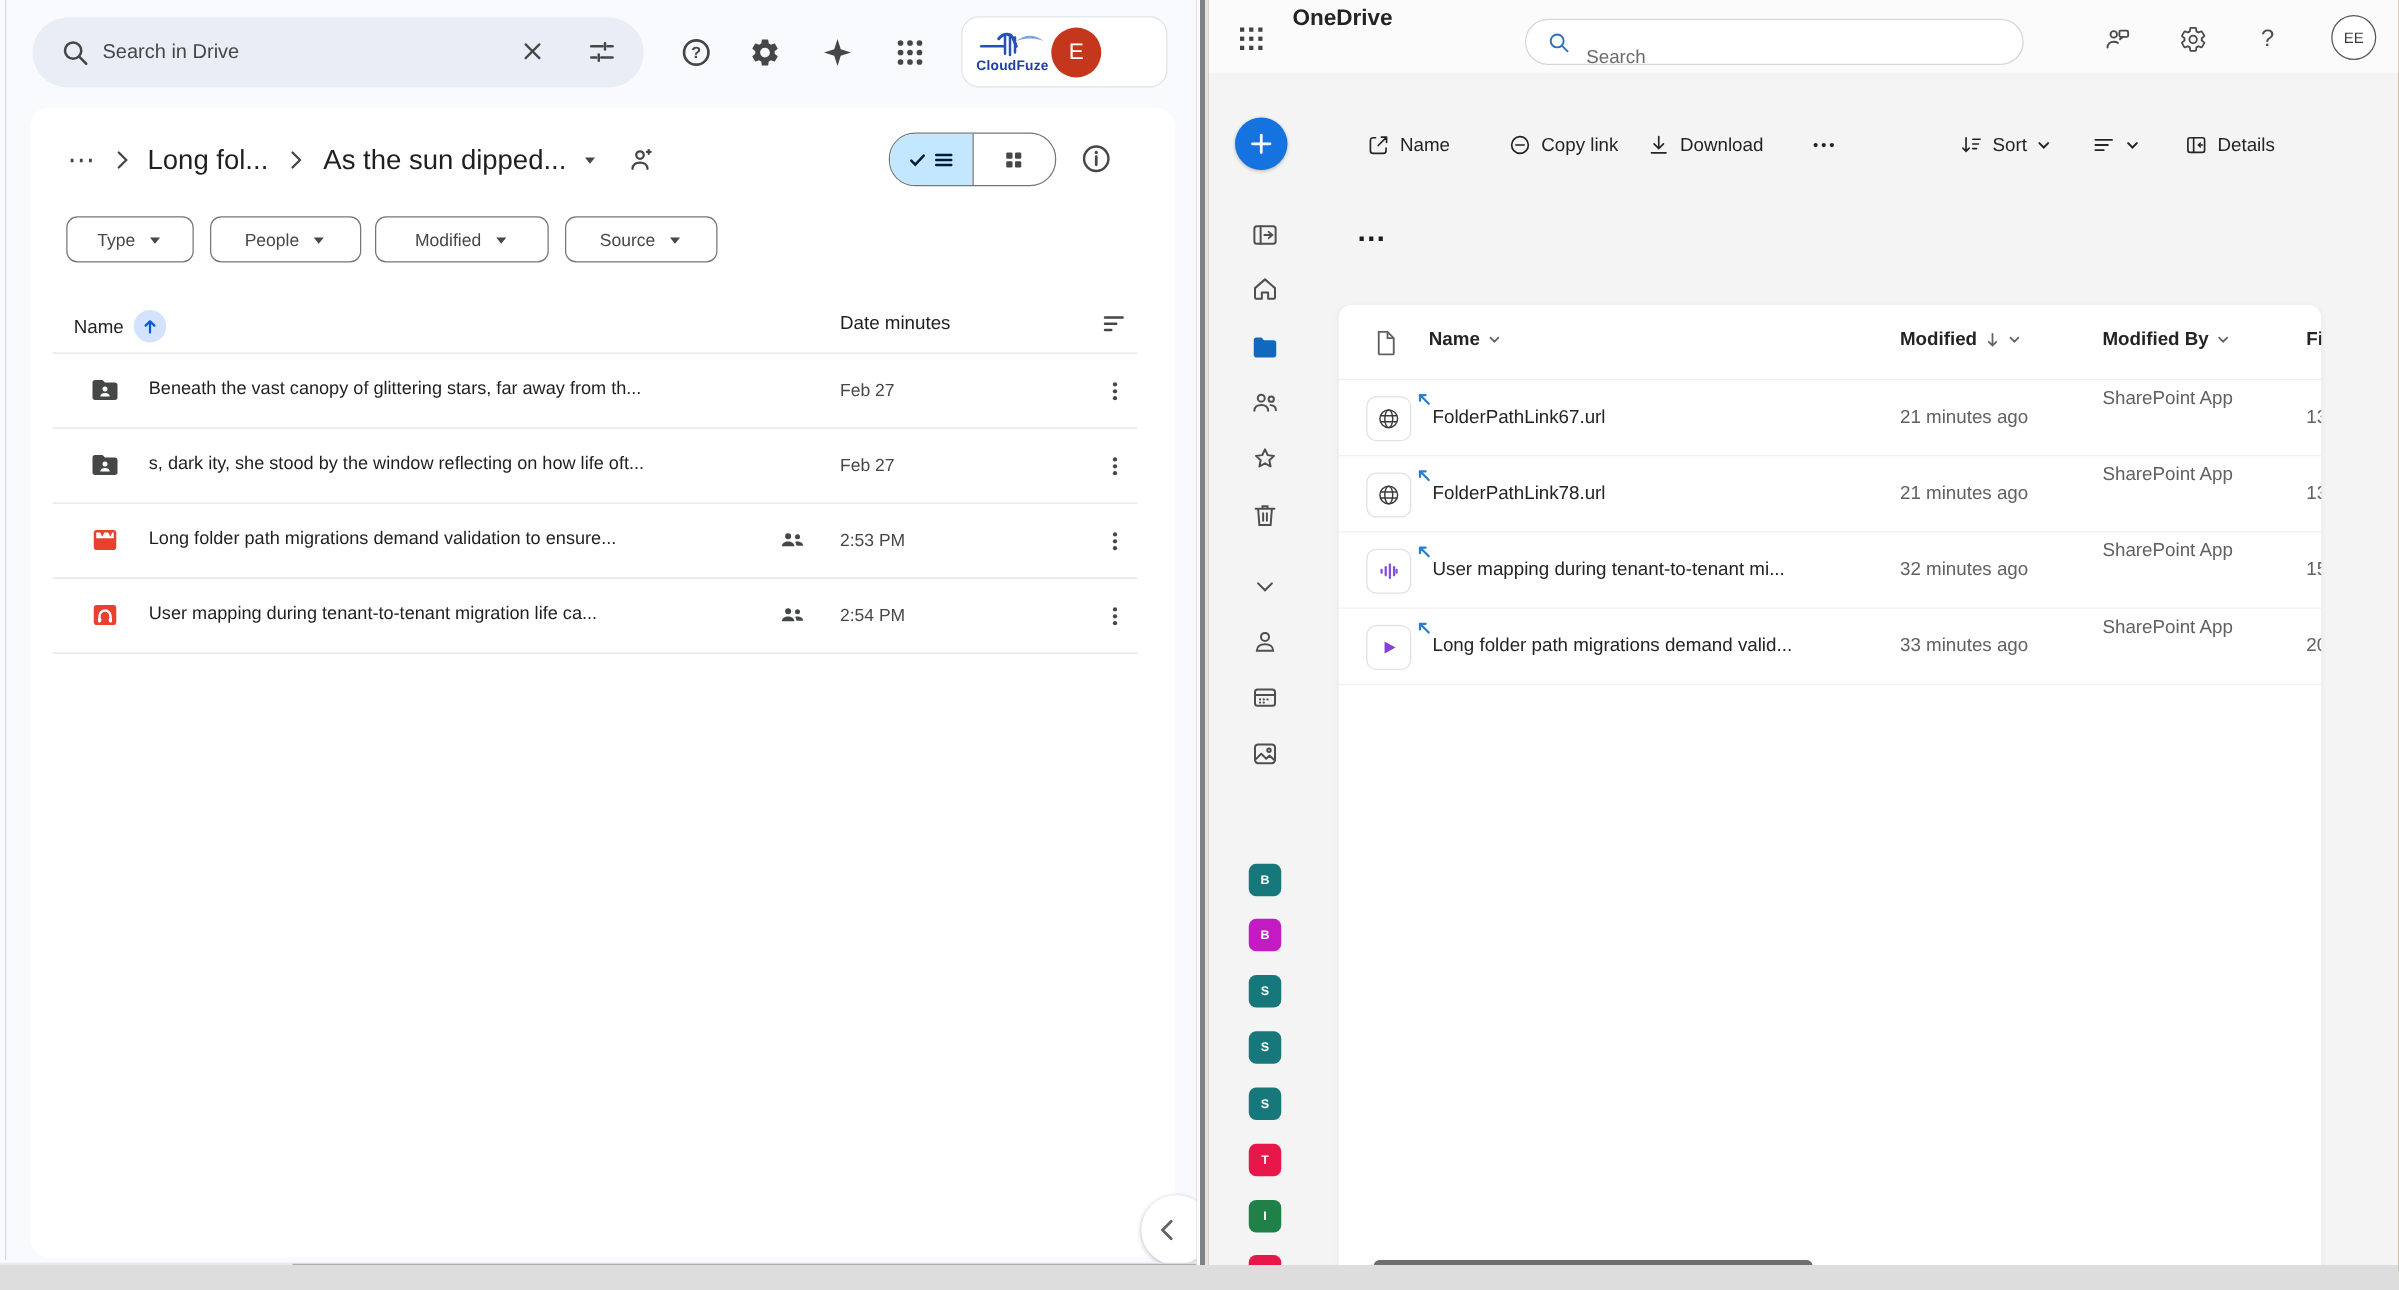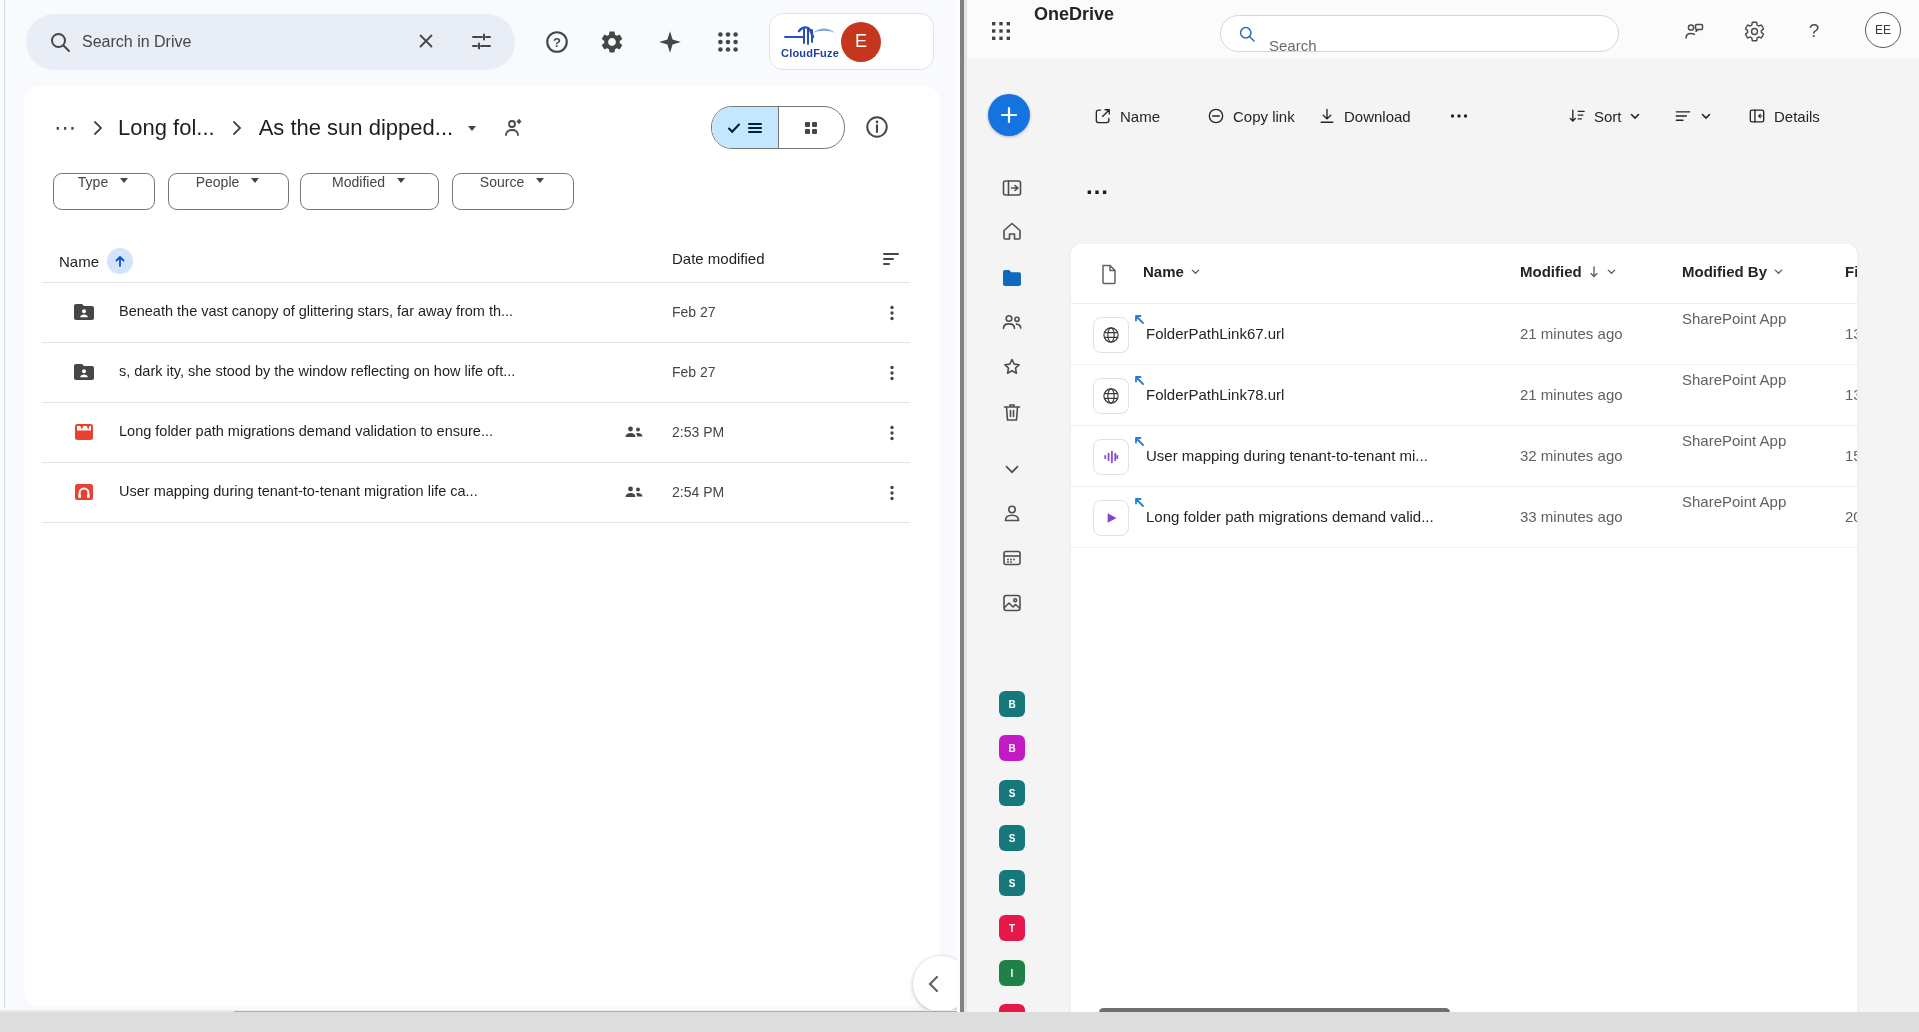--- a/index.html
+++ b/index.html
@@ -23,21 +23,21 @@
              display:flex;align-items:center;justify-content:center;}
   .gd-card{position:absolute;left:24px;top:86px;width:916px;height:920px;background:#fff;border-radius:16px;}
   .gd-bc{position:absolute;top:20px;height:44px;display:flex;align-items:center;color:#1F1F1F;}
   .bc-txt{font-size:22px;color:#1F1F1F;}
   .gd-toggle{position:absolute;left:687px;top:20px;width:132px;height:41px;border:1px solid #747775;border-radius:21px;
              display:flex;overflow:hidden;background:#fff;}
   .gd-toggle .seg{flex:1;display:flex;align-items:center;justify-content:center;gap:4px;}
   .gd-toggle .seg.sel{background:#C2E7FF;}
   .gd-toggle .div{width:1px;background:#747775;}
   .gd-chip{position:absolute;top:87px;height:37px;border:1px solid #747775;border-radius:9px;background:#fff;
-           display:flex;justify-content:center;gap:10px;font-size:14px;color:#444746;box-sizing:border-box;}
+           display:flex;align-items:center;justify-content:center;gap:10px;font-size:14px;color:#444746;box-sizing:border-box;}
   .gd-head{position:absolute;top:150px;left:0;width:100%;height:46px;}
   .gd-hname{position:absolute;left:35px;top:12px;font-size:15px;color:#1F1F1F;font-weight:500;display:flex;align-items:center;gap:8px;}
   .sortcirc{width:26px;height:26px;border-radius:50%;background:#D3E3FD;display:flex;align-items:center;justify-content:center;}
   .gd-hdate{position:absolute;left:648px;top:14px;font-size:15px;color:#1F1F1F;font-weight:500;}
   .gd-rule{position:absolute;left:18px;width:868px;height:1px;background:#E1E3E6;}
   .gd-row{position:absolute;left:18px;width:868px;height:60px;border-bottom:1px solid #E1E3E6;}
   .gd-row .ric{position:absolute;left:30px;top:18px;}
   .gd-row .rname{position:absolute;left:77px;top:21px;font-size:14.5px;font-weight:500;color:#1F1F1F;white-space:nowrap;}
   .gd-row .rppl{position:absolute;left:582px;top:22px;}
   .gd-row .rdate{position:absolute;left:630px;top:22px;font-size:14px;color:#444746;}
@@ -246,21 +246,21 @@
 
       <div class="gd-head">
         <div class="gd-hname">
           <span>Name</span>
           <span class="sortcirc">
             <svg width="14" height="14" viewBox="0 0 14 14">
                 <path d="M7 12 V3 M3.5 6.5 L7 3 l3.5 3.5" stroke="#0B57D0" stroke-width="1.8" fill="none" stroke-linecap="round" stroke-linejoin="round"></path>
               </svg>
           </span>
         </div>
-        <span class="gd-hdate">Date modified</span>
+        <span class="gd-hdate">Date minutes</span>
         <span class="abs" style="left:857px;top:13px">
           <svg width="20" height="20" viewBox="0 0 20 20" stroke="#444746" stroke-width="2" stroke-linecap="round">
               <line x1="3" y1="5" x2="17" y2="5"></line>
               <line x1="3" y1="10" x2="12" y2="10"></line>
               <line x1="3" y1="15" x2="8" y2="15"></line>
             </svg>
         </span>
       </div>
       <div class="gd-rule" style="top:196px"></div>
 

